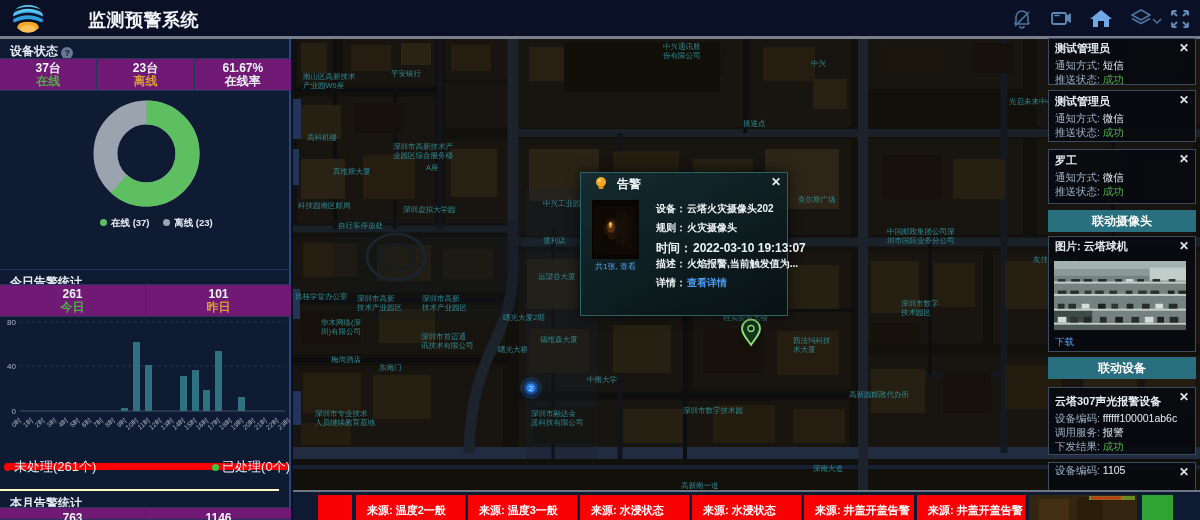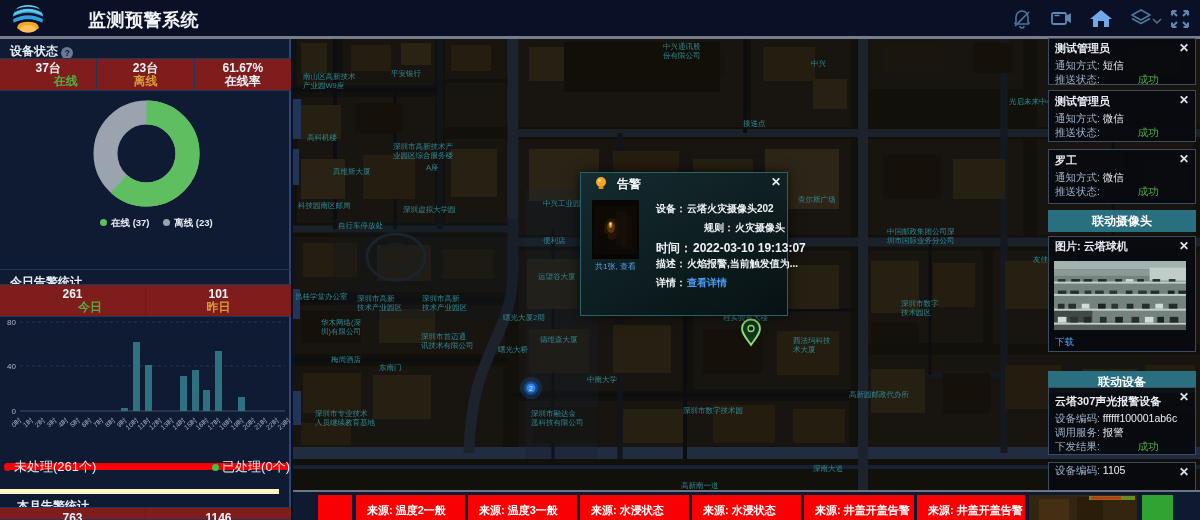--- a/index.html
+++ b/index.html
@@ -6,26 +6,26 @@
 html,body { width:1200px; height:520px; overflow:hidden; background:#0a1126; font-family:"Liberation Sans", sans-serif; }
 .abs { position:absolute; }
 #stage { position:relative; width:1200px; height:520px; }
 
 #header { position:absolute; left:0; top:0; width:1200px; height:36px; background:#0a1126; }
 #hdivider { position:absolute; left:0; top:36px; width:1200px; height:3px; background:#787d8c; }
 #title { position:absolute; left:88px; top:8px; color:#f2f4f8; font-size:18px; font-weight:bold; letter-spacing:0.5px; }
 
 #lsb { position:absolute; left:0; top:39px; width:291px; height:481px; background:#0e1b33; border-right:2px solid #31466e; }
 .sec-title { color:#e8edf5; font-size:12px; font-weight:bold; padding:4px 0 4px 10px; }
-.stat-table { display:flex; border-top:1px solid #24355a; border-bottom:1px solid #24355a; background:#7f1d1d; }
+.stat-table { display:flex; border-top:1px solid #24355a; border-bottom:1px solid #24355a; background:#701a75; }
 .stat-cell { flex:1; text-align:center; padding:2px 0 2px 0; border-right:1px solid #24355a; }
 .stat-cell:last-child { border-right:none; }
 .stat-num { color:#f2f4f8; font-size:12px; font-weight:bold; line-height:14px; }
 .stat-lab { font-size:12px; font-weight:bold; margin-top:0px; line-height:13px; }
-.green { color:#4fae44;padding-left:35px; }
+.green { color:#4fae44; }
 .orange { color:#d99c3a; }
 .white { color:#eef1f6; }
 
 #bstrip { position:absolute; left:293px; top:490px; width:907px; height:30px; background:#0d1a32; border-top:2px solid #6e7585; }
 .tick { position:absolute; top:495px; height:34px; background:#f80004; color:#fff; font-size:11px; font-weight:bold; padding:8px 0 0 11px; }
 
 .rcard { position:absolute; left:1048px; width:148px; background:rgba(7,10,15,0.93); border:1px solid #3a4c60; color:#e8edf5; }
 .rcard .x { position:absolute; right:6px; top:2px; color:#dfe5ee; font-size:12px; font-weight:bold; }
 .rcard .t { font-size:11px; font-weight:bold; padding:3px 0 2px 6px; }
 .rcard .row { font-size:10.5px; line-height:13px; padding:0 0 0 6px; margin-top:1px; color:#9db0c9; }
@@ -357,21 +357,21 @@
   </g>
 </svg>
 
 <div class="abs" style="left:4px;top:463px;width:286px;height:7px;border-radius:4px;background:#f80004;"></div>
 
 <div class="abs" style="left:4px;top:458px;width:286px;font-size:13px;color:#e8edf5;font-weight:normal;">
   <span style="display:inline-block;width:7px;height:7px;border-radius:50%;background:#f80004;margin-right:3px;"></span>未处理(261个)
   <span style="float:right;"><span style="display:inline-block;width:7px;height:7px;border-radius:50%;background:#3fc43f;margin-right:3px;"></span>已处理(0个)</span>
 </div>
 
-<div class="abs" style="left:0;top:489px;width:279px;border-top:5px solid #fef9c3;padding-left:7px;">
+<div class="abs" style="left:0;top:489px;width:279px;border-top:2px solid #fef9c3;">
   <div class="sec-title">本月告警统计</div>
 </div>
 
 <div class="abs stat-table" style="left:0;top:507px;width:291px;height:13px;">
   <div class="stat-cell" style="padding-top:3px;">
         <div class="stat-num">763</div>
       </div>
   <div class="stat-cell" style="padding-top:3px;">
         <div class="stat-num">1146</div>
       </div>
@@ -398,21 +398,21 @@
     <ellipse cx="18.5" cy="24" rx="0.9" ry="1.5" fill="#f5dc9a"></ellipse>
     <rect x="29" y="16" width="11" height="32" fill="#130c06"></rect>
     <rect x="5" y="34" width="11" height="18" fill="#0c0804"></rect>
     <path d="M24,12 L34,10 L34,44 L24,46 Z" fill="#171009" opacity="0.8"></path>
   </svg>
 
   <div class="abs" style="left:11px;top:88px;width:47px;text-align:center;color:#57a6f2;font-size:8px;">共1张, 查看</div>
 
   <div class="abs" style="left:75px;top:29px;color:#eef3f5;font-size:10px;font-weight:bold;">设备：<span style="margin-left:1px;">云塔火灾摄像头202</span></div>
 
-  <div class="abs" style="left:75px;top:48px;color:#eef3f5;font-size:10px;font-weight:bold;margin-left:48px;">规则：<span style="margin-left:1px;">火灾摄像头</span></div>
+  <div class="abs" style="left:75px;top:48px;color:#eef3f5;font-size:10px;font-weight:bold;">规则：<span style="margin-left:1px;">火灾摄像头</span></div>
 
   <div class="abs" style="left:75px;top:67px;color:#eef3f5;font-size:12px;font-weight:bold;white-space:nowrap;">时间：<span style="margin-left:1px;">2022-03-10 19:13:07</span></div>
 
   <div class="abs" style="left:75px;top:84px;color:#eef3f5;font-size:10px;font-weight:bold;white-space:nowrap;">描述：<span style="margin-left:1px;">火焰报警,当前触发值为...</span></div>
 
   <div class="abs" style="left:75px;top:103px;color:#eef3f5;font-size:10px;font-weight:bold;">详情：<span style="margin-left:1px;color:#4a9ef5;margin-top:32px;">查看详情</span></div>
 </div>
 
 <div class="rcard" style="top:38px;height:47px;">
   <div class="x">✕</div>
@@ -487,21 +487,21 @@
         <rect x="64" y="68" width="8" height="7" fill="#1d2220"></rect>
         <rect x="81" y="68" width="8" height="7" fill="#272e2c"></rect>
         <rect x="95" y="68" width="9" height="7" fill="#d2dcd8"></rect>
         <rect x="108" y="68" width="7" height="7" fill="#1d2220"></rect>
         <rect x="121" y="68" width="9" height="7" fill="#232a28"></rect>
       </svg>
 
   <div class="abs" style="left:6px;top:99px;color:#4a9ef5;font-size:9.5px;">下载</div>
 </div>
 
-<div class="rbtn" style="top:371px;">联动设备</div>
+<div class="rbtn" style="top:357px;">联动设备</div>
 
 <div class="rcard" style="top:387px;height:68px;">
   <div class="x">✕</div>
   <div class="t" style="padding-top:6px;">云塔307声光报警设备</div>
   <div class="row">设备编码: <b>ffffff100001ab6c</b></div>
   <div class="row">调用服务: <b>报警</b></div>
   <div class="row">下发结果: <span class="green">成功</span></div>
 </div>
 
 <div class="rcard" style="top:462px;height:46px;">

